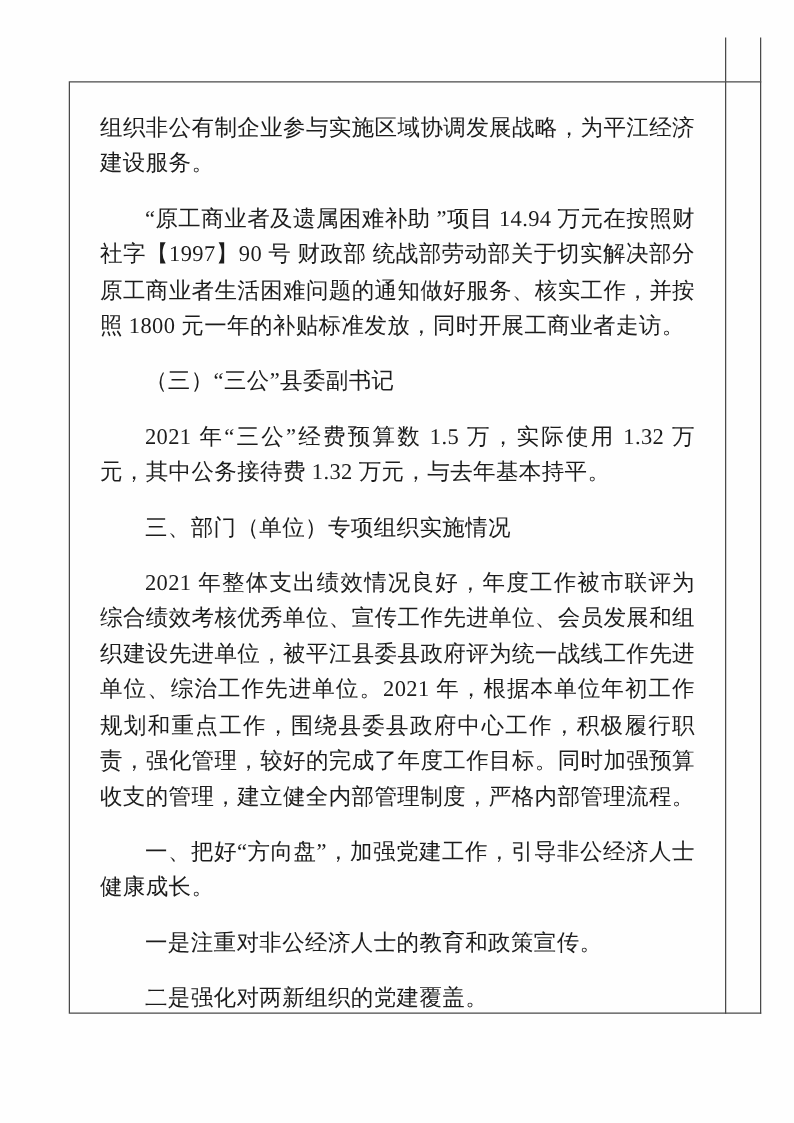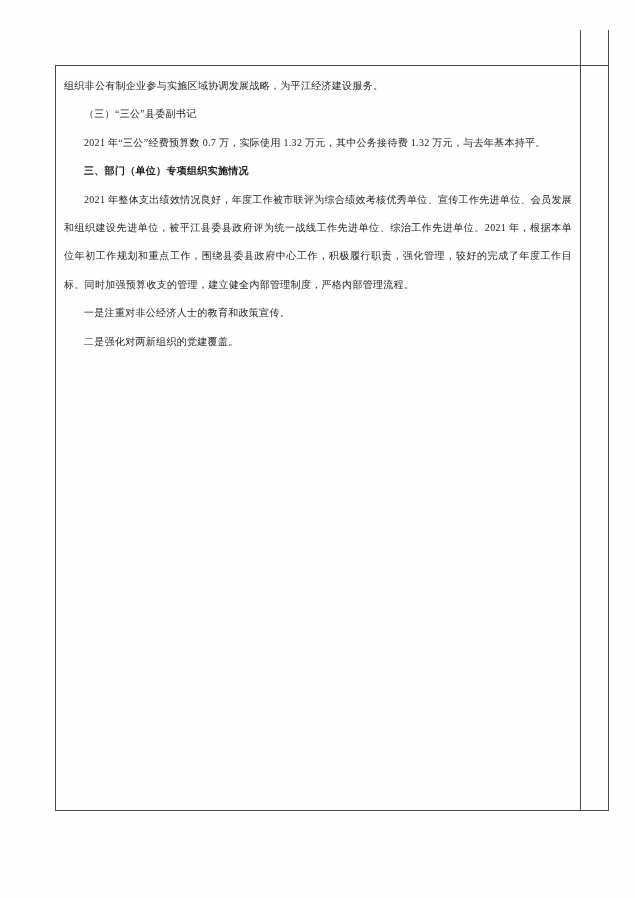--- a/index.html
+++ b/index.html
@@ -44,48 +44,50 @@
     position: absolute;
     left: 580px;
     top: 30px;
     width: 29px;
     height: 35px;
     border-left: 1px solid #4a4a4a;
     border-right: 1px solid #4a4a4a;
     box-sizing: border-box;
   }
   .doc-body p.line {
-    margin: 0;
-    font-size: 10px;
+    margin: 16px;
+    font-size: 18px;
     line-height: 28.4px;
     text-align: justify;
     letter-spacing: 0.3px;
     word-break: break-all;
   }
   .doc-body p.indent {
     text-indent: 2em;
   }
   .doc-body p.bold {
-    font-weight: bold;
+    font-weight: normal;
   }
 </style>
 </head>
 <body>
 
 <div class="sheet">
 
   <div class="side-ext"></div>
   <div class="side-cell"></div>
 
   <div class="main-cell">
     <div class="doc-body">
       <p class="line">组织非公有制企业参与实施区域协调发展战略，为平江经济建设服务。</p>
+      <p class="line indent">“原工商业者及遗属困难补助 ”项目 14.94 万元在按照财社字【1997】90 号  财政部  统战部劳动部关于切实解决部分原工商业者生活困难问题的通知做好服务、核实工作，并按照 1800 元一年的补贴标准发放，同时开展工商业者走访。</p>
       <p class="line indent">（三）“三公”县委副书记</p>
-      <p class="line indent">2021 年“三公”经费预算数 0.7 万，实际使用 1.32 万元，其中公务接待费 1.32 万元，与去年基本持平。</p>
+      <p class="line indent">2021 年“三公”经费预算数 1.5 万，实际使用 1.32 万元，其中公务接待费 1.32 万元，与去年基本持平。</p>
       <p class="line indent bold">三、部门（单位）专项组织实施情况</p>
       <p class="line indent">2021 年整体支出绩效情况良好，年度工作被市联评为综合绩效考核优秀单位、宣传工作先进单位、会员发展和组织建设先进单位，被平江县委县政府评为统一战线工作先进单位、综治工作先进单位。2021 年，根据本单位年初工作规划和重点工作，围绕县委县政府中心工作，积极履行职责，强化管理，较好的完成了年度工作目标。同时加强预算收支的管理，建立健全内部管理制度，严格内部管理流程。</p>
+      <p class="line indent">一、把好“方向盘”，加强党建工作，引导非公经济人士健康成长。</p>
       <p class="line indent">一是注重对非公经济人士的教育和政策宣传。</p>
       <p class="line indent">二是强化对两新组织的党建覆盖。</p>
 
     </div>
   </div>
 
 </div>
 
 </body></html>

